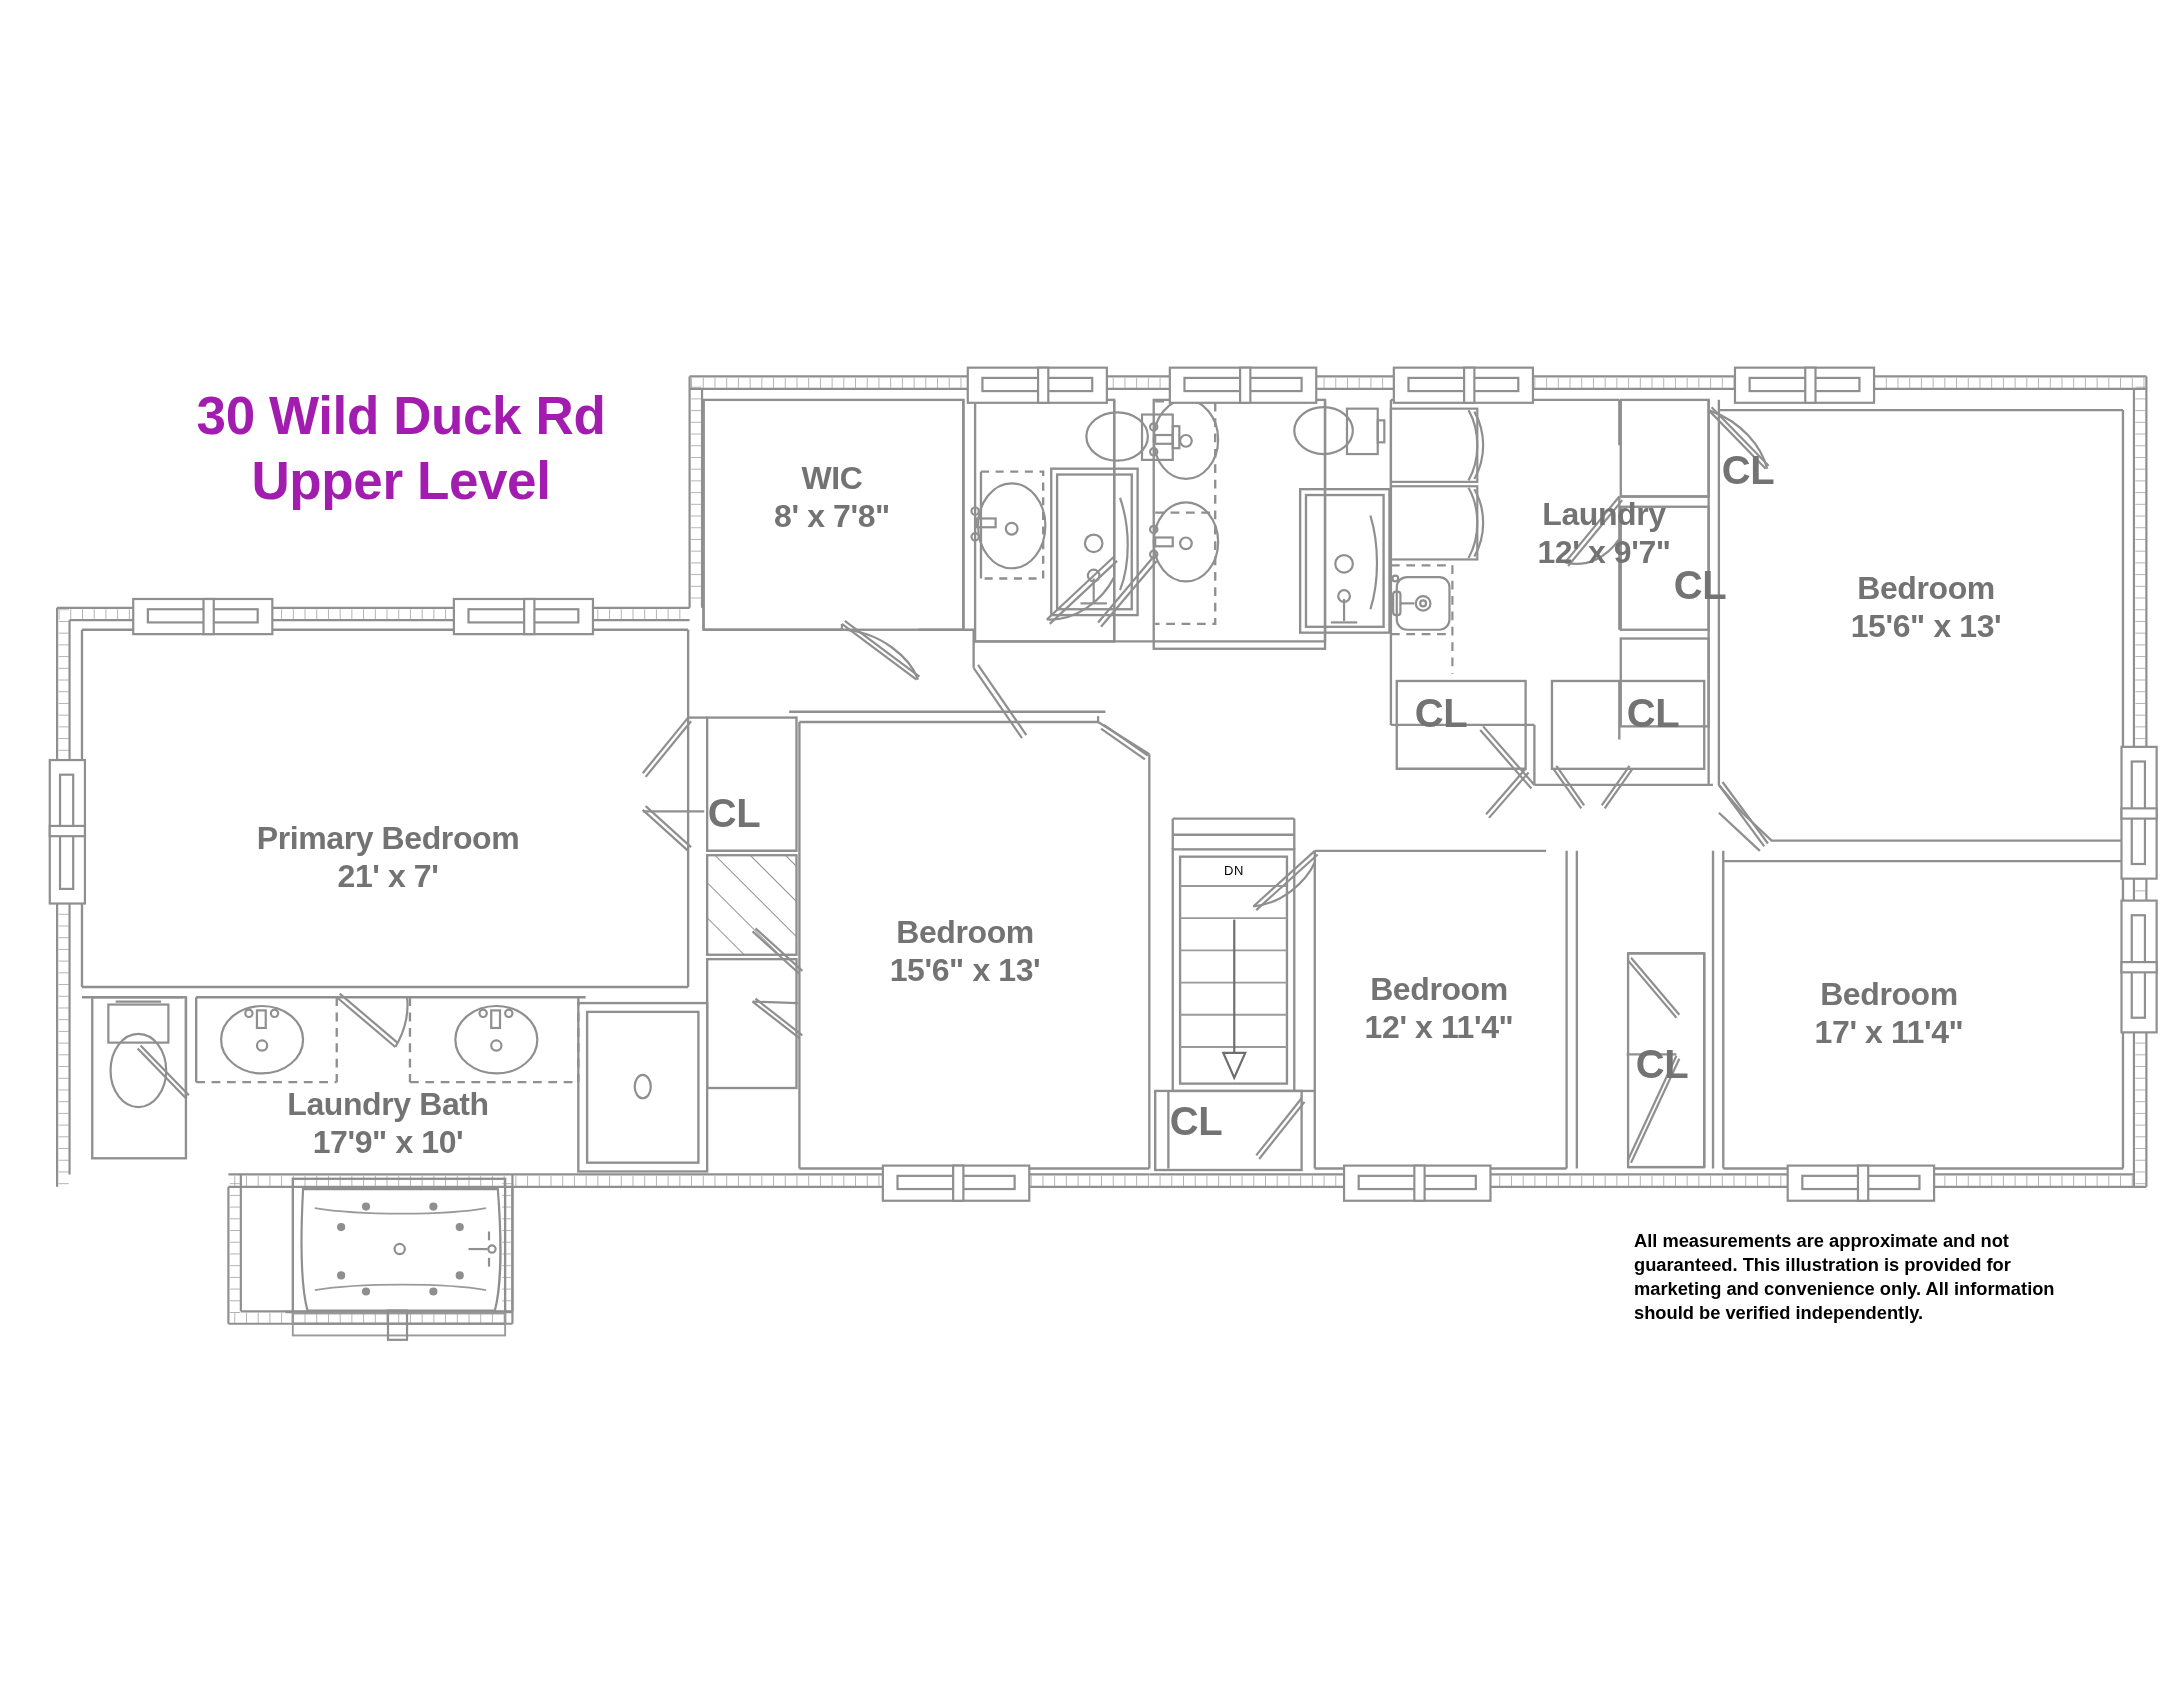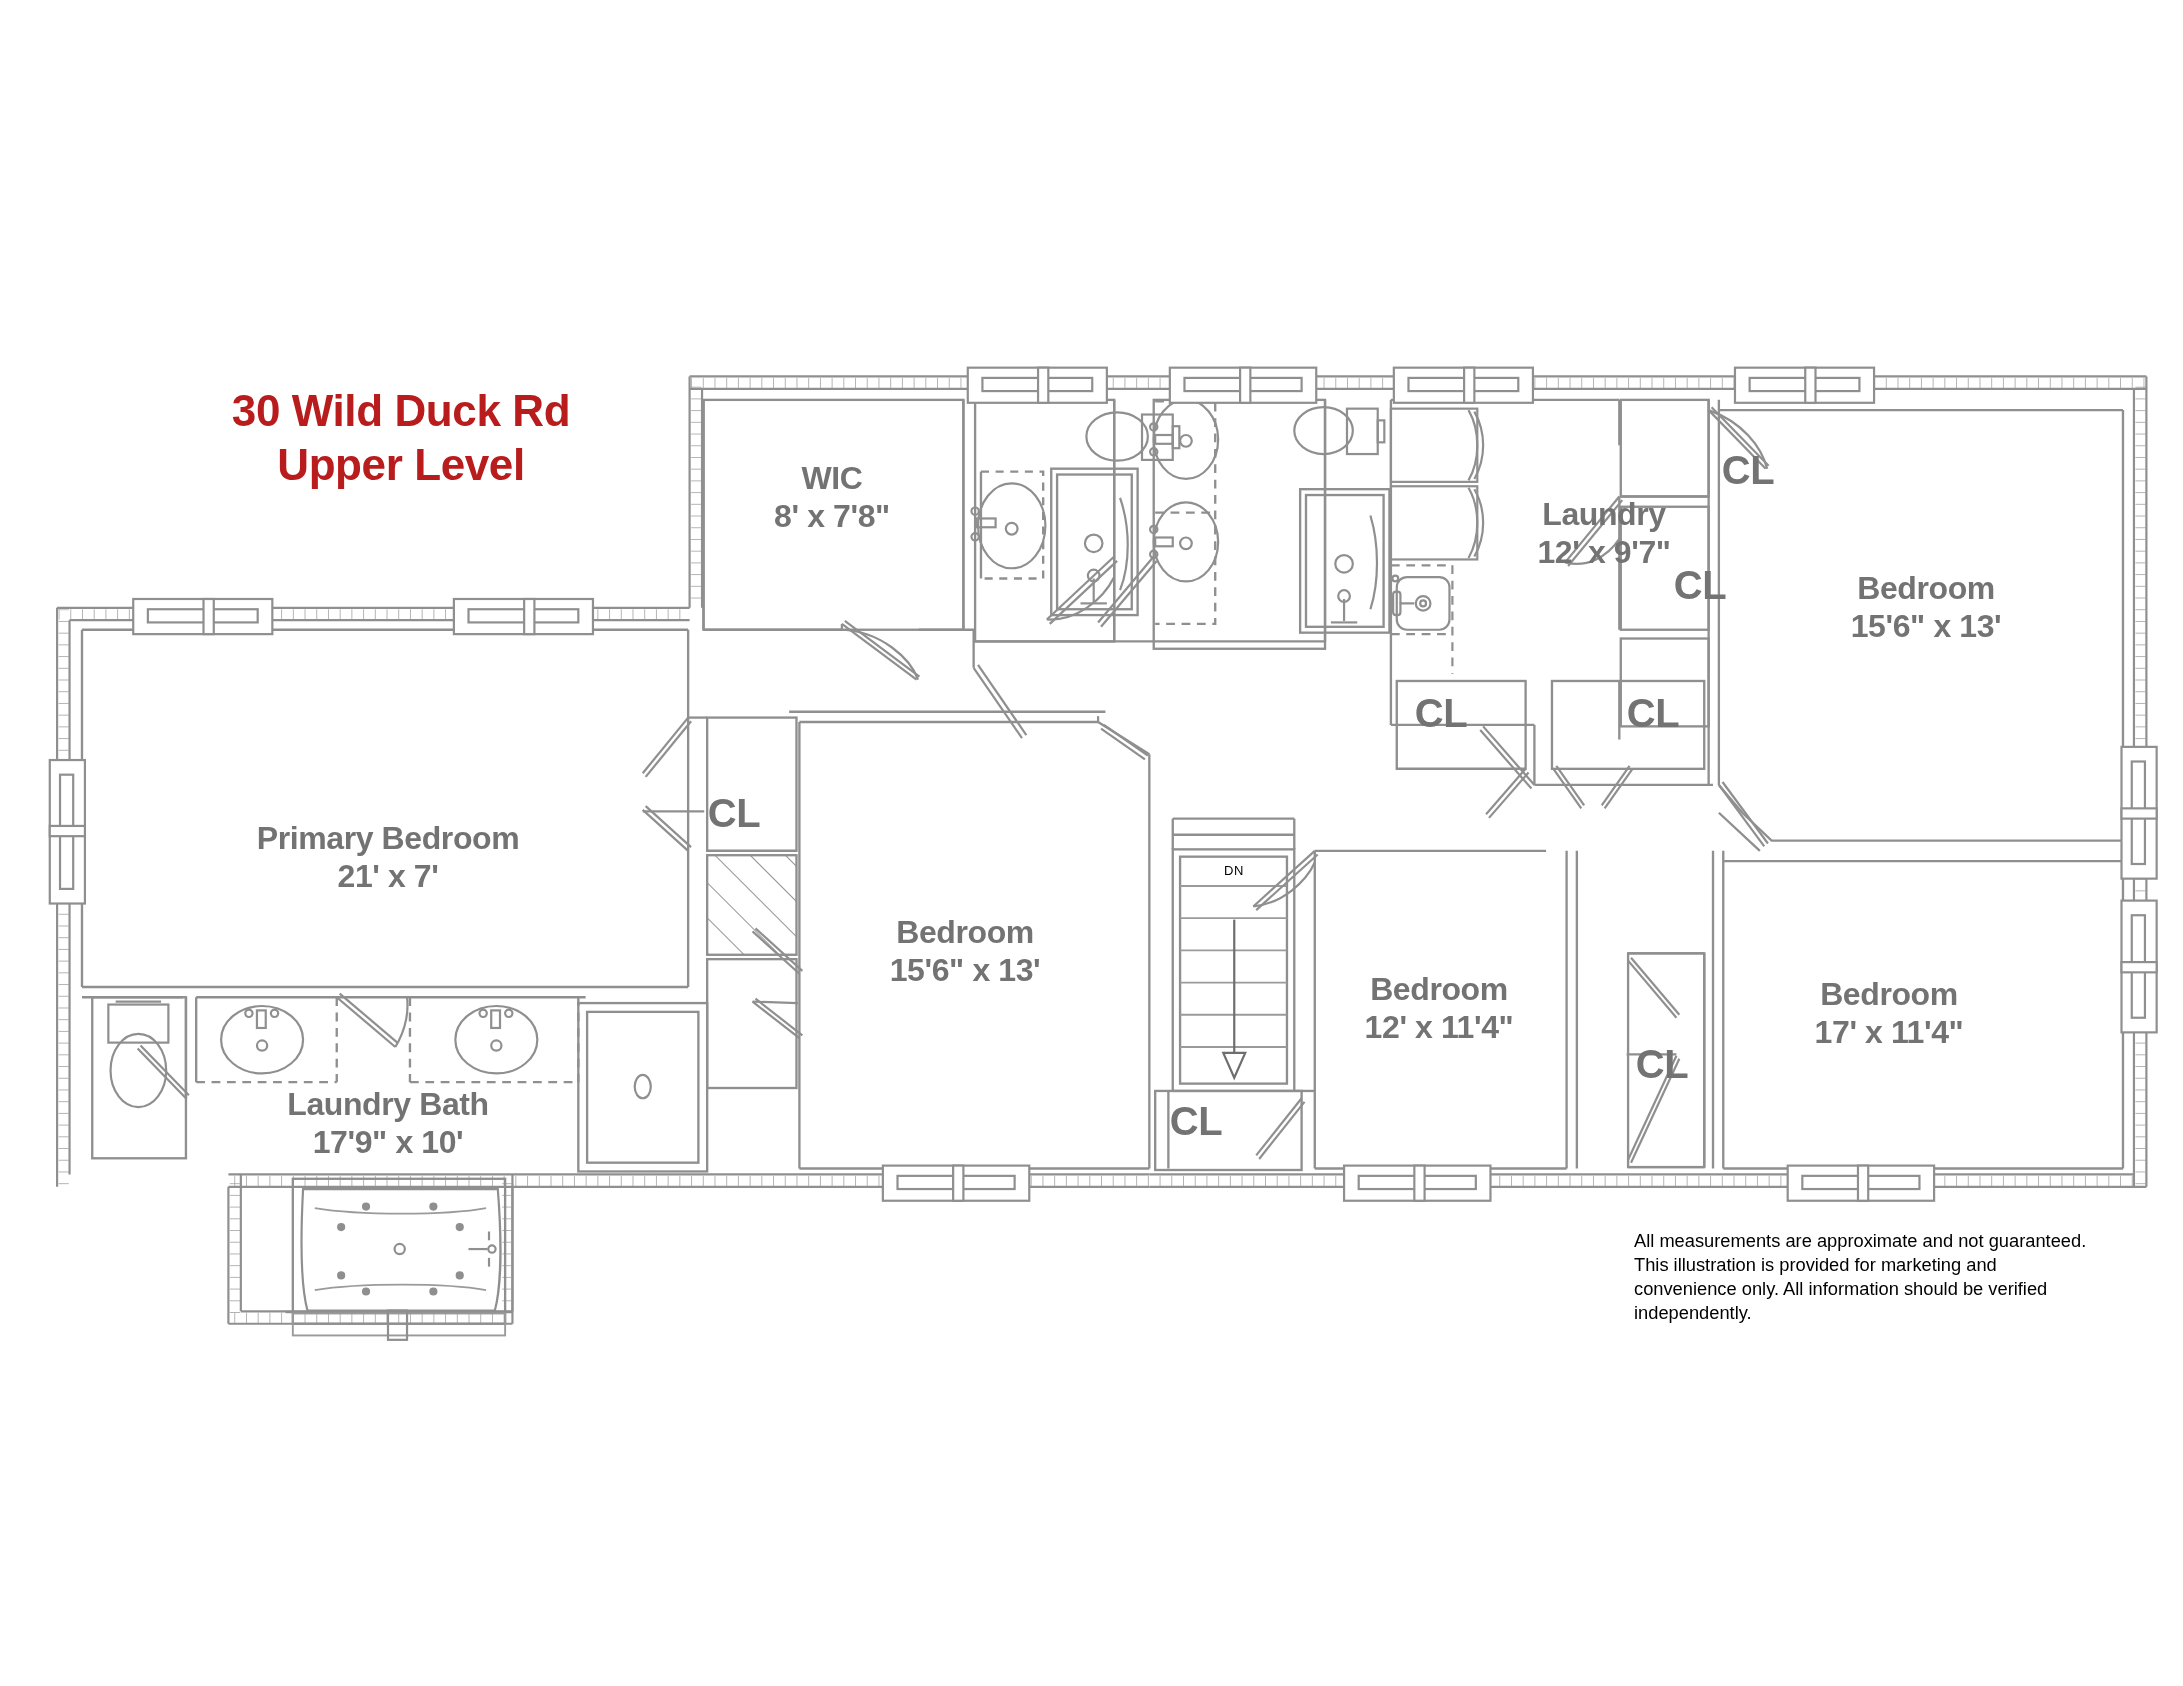--- a/index.html
+++ b/index.html
@@ -26,23 +26,23 @@
     width: 2183px;
     height: 1687px;
   }
   .title-block {
     position: absolute;
     left: 196px;
     top: 384px;
     width: 410px;
     text-align: center;
     font-weight: bold;
-    font-size: 44px;
+    font-size: 53px;
     line-height: 1.22;
-    color: #b91c1c;
+    color: #a21caf;
     letter-spacing: -0.4px;
   }
   .room-label {
     position: absolute;
     text-align: center;
     font-weight: bold;
     color: #737373;
     line-height: 1.18;
     white-space: nowrap;
     transform: translate(-50%, -50%);
@@ -53,20 +53,21 @@
   .rl-big { font-size: 32px; }
   .rl-cl  { font-size: 40px; }
   .disclaimer {
     position: absolute;
     left: 1634px;
     top: 1229px;
     width: 461px;
     font-size: 18.3px;
     line-height: 1.32;
     color: #000;
+    font-weight: bold;
   }
   .dn-label {
     position: absolute;
     font-family: "Liberation Sans", sans-serif;
     font-size: 13px;
     color: #000;
     transform: translate(-50%, -50%);
     letter-spacing: 0.7px;
   }
 </style>

